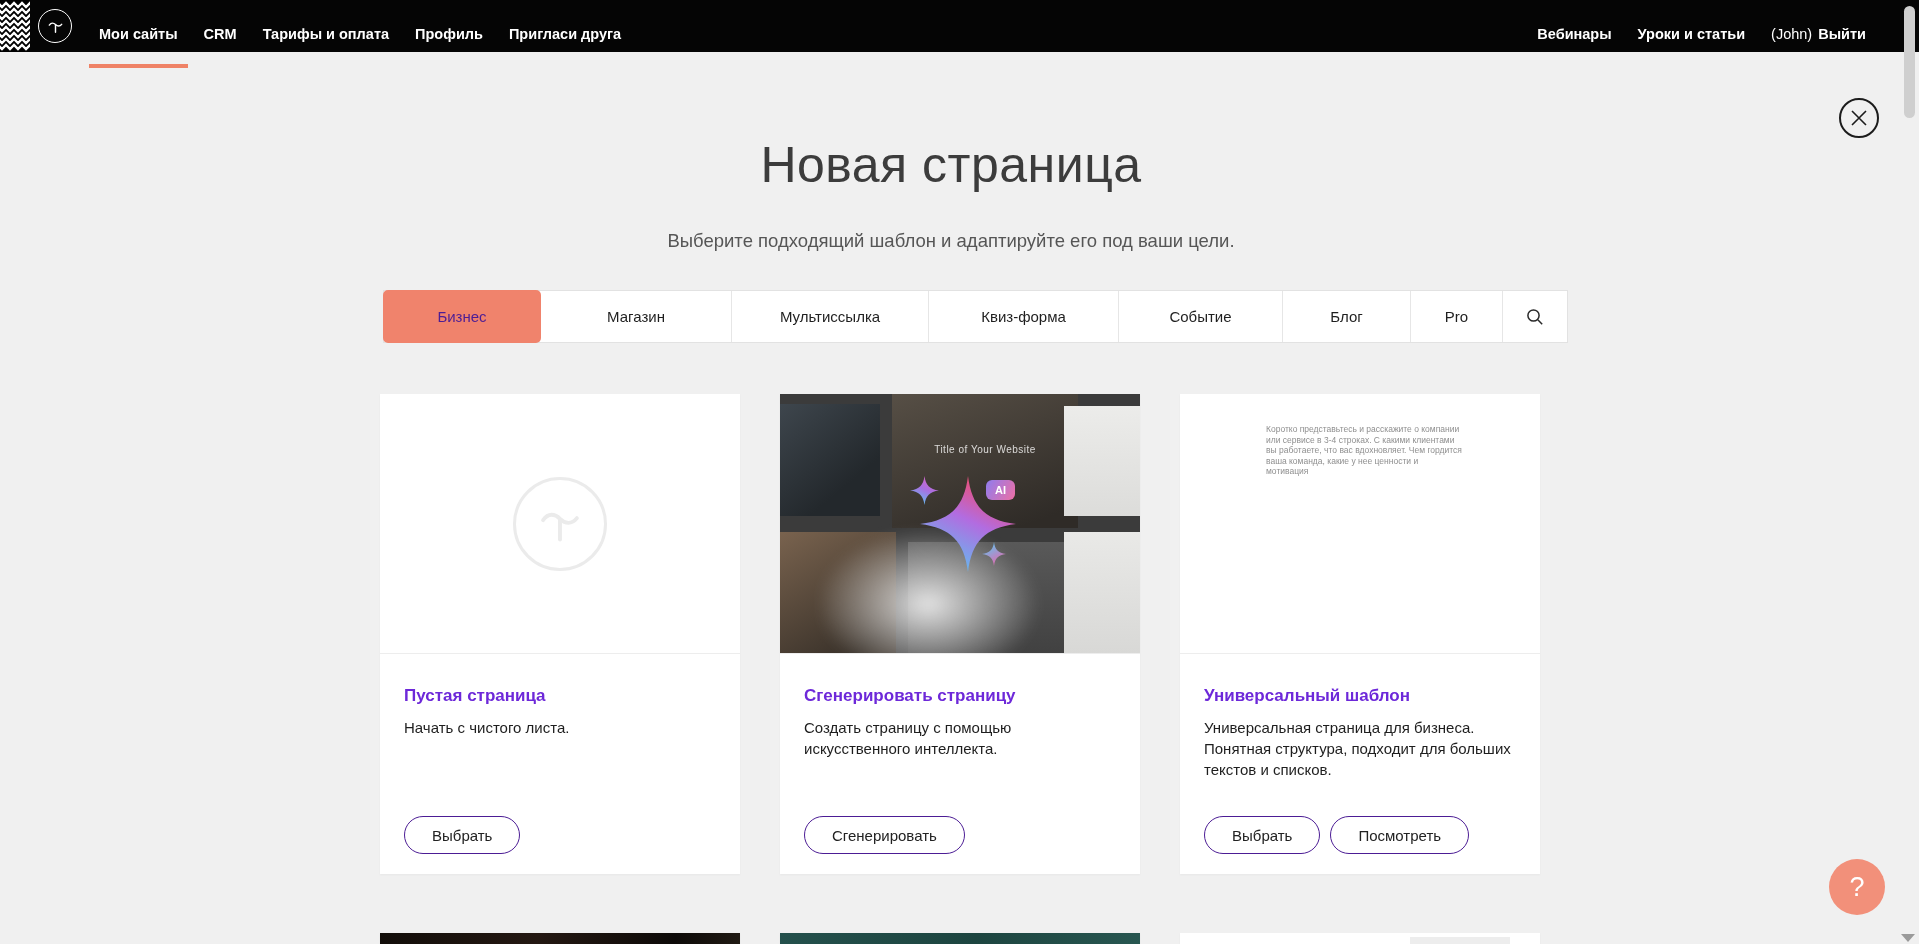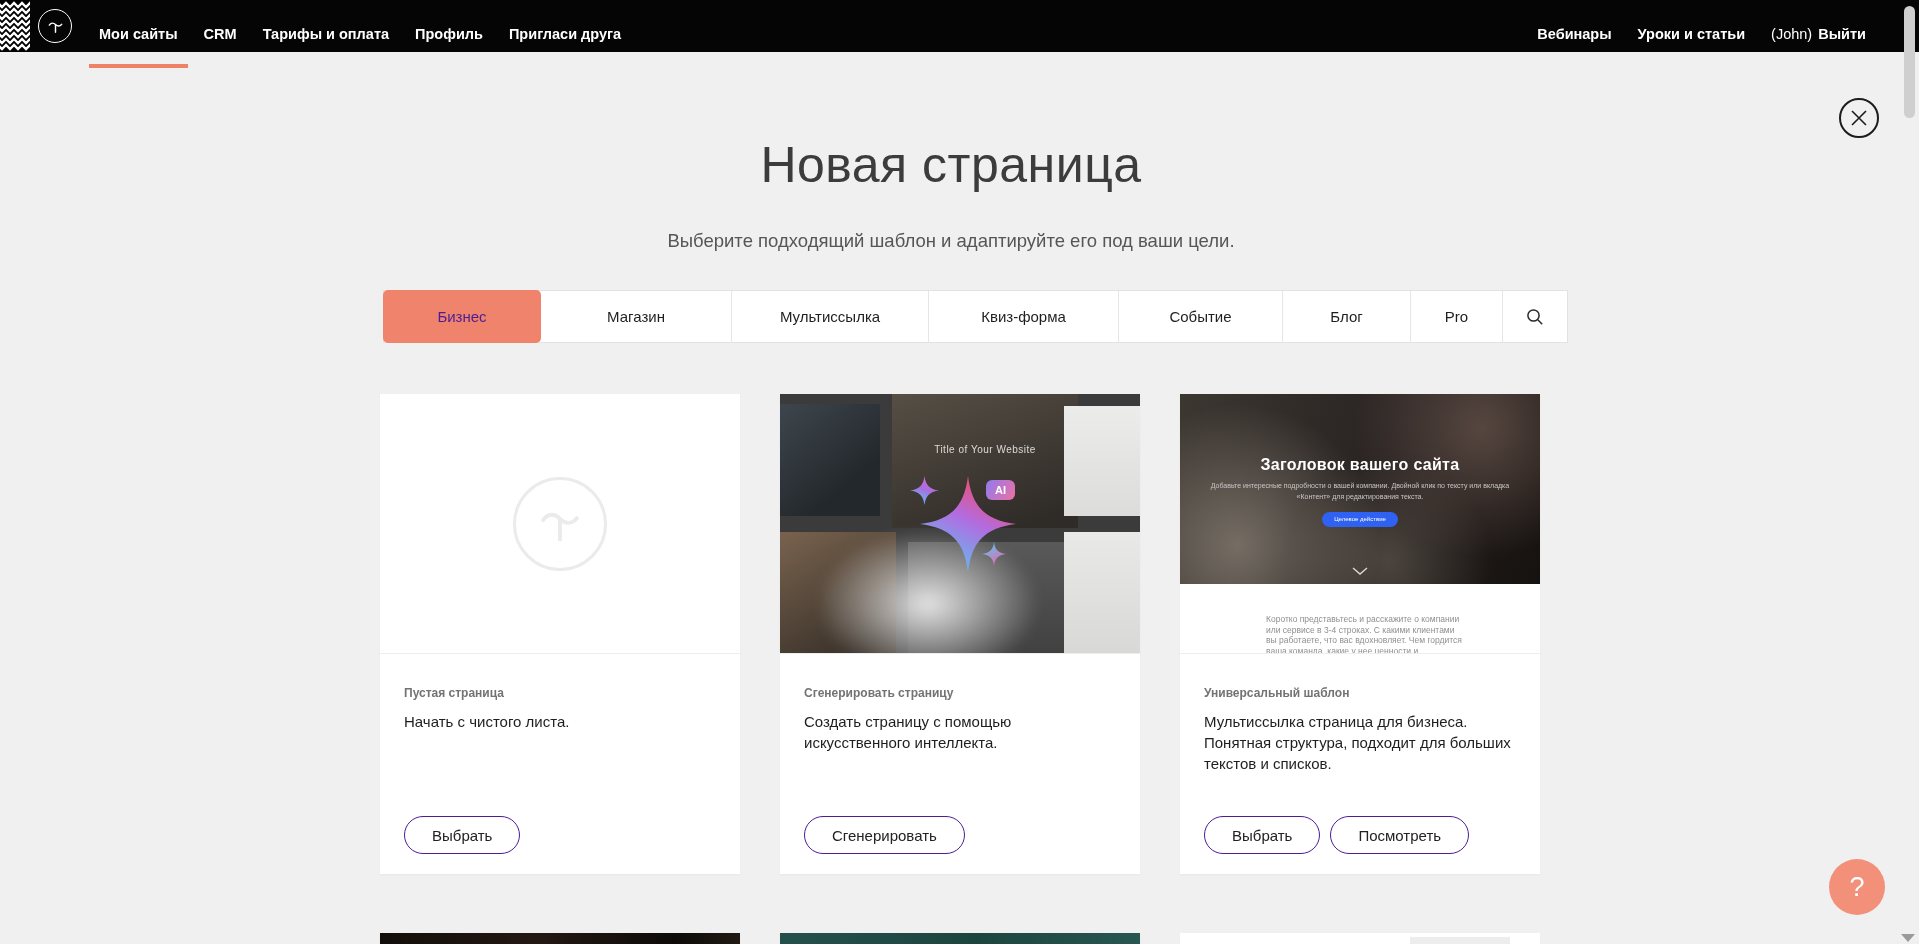--- a/index.html
+++ b/index.html
@@ -30,21 +30,21 @@
   .tab.active { background:#f0836c; color:#4c1d95; border-radius:5px; margin:-1px 0 -1px -1px; height:53px; border-right:none; }
 
   
   .cards-row { position:absolute; left:380px; width:1160px; display:flex; gap:40px; }
   .row1 { top:394px; }
   .row2 { top:933px; }
   .card { width:360px; height:480px; background:#fff; box-shadow:0 1px 2px rgba(0,0,0,0.04); position:relative; }
   .preview { width:360px; height:259px; position:relative; overflow:hidden; cursor:pointer; }
   .divider { position:absolute; top:259px; left:0; width:360px; height:1px; background:#ededed; }
   .card-info { position:absolute; top:260px; left:0; right:0; bottom:0; padding:32px 24px 0 24px; }
-  .card-title { font-size:12px; font-weight:bold; color:#737373; }
+  .card-title { font-size:17px; font-weight:bold; color:#6d28d9; }
   .card-desc { margin-top:11px; font-size:15px; color:#1e1e1e; line-height:21px; max-width:310px; }
   .card-buttons { position:absolute; left:24px; bottom:20px; display:flex; gap:10px; }
   .pill-btn { height:38px; padding:0 27px; border:1px solid #4c1d95; border-radius:19px; background:#fff; font-size:15px; color:#222; display:flex; align-items:center; cursor:pointer; font-family:inherit; }
 
   
   .blank-mark { position:absolute; top:50%; left:50%; transform:translate(-50%,-50%); width:94px; height:94px; border:3px solid #ebebeb; border-radius:50%; display:flex; align-items:center; justify-content:center; }
 
   
   .ai-preview { background:#3b3b3b; }
   .tile { position:absolute; }
@@ -253,36 +253,28 @@
       <div class="card-title">Сгенерировать страницу</div>
       <div class="card-desc">Создать страницу с помощью искусственного интеллекта.</div>
       <div class="card-buttons">
         <button class="pill-btn">Сгенерировать</button>
       </div>
     </div>
   </div>
 
   <div class="card">
     <div class="preview">
-      <div class="hero">
-        <div class="hero-title">Заголовок вашего сайта</div>
-        <div class="hero-text">Добавьте интересные подробности о вашей компании. Двойной клик по тексту или вкладка «Контент» для редактирования текста.</div>
-        <div class="hero-btn">Целевое действие</div>
-        <svg class="hero-chevron" width="16" height="8" viewBox="0 0 16 8">
-          <polyline points="1,1 8,7 15,1" stroke="#d8d8d8" stroke-width="1.4" fill="none"></polyline>
-        </svg>
-      </div>
       <div class="uni-body">
         <div class="uni-text">Коротко представьтесь и расскажите о компании или сервисе в 3-4 строках. С какими клиентами вы работаете, что вас вдохновляет. Чем гордится ваша команда, какие у нее ценности и мотивация</div>
       </div>
     </div>
     <div class="divider"></div>
     <div class="card-info">
       <div class="card-title">Универсальный шаблон</div>
-      <div class="card-desc">Мультиссылка страница для бизнеса. Понятная структура, подходит для больших текстов и списков.</div>
+      <div class="card-desc">Универсальная страница для бизнеса. Понятная структура, подходит для больших текстов и списков.</div>
       <div class="card-buttons">
         <button class="pill-btn">Выбрать</button>
         <button class="pill-btn">Посмотреть</button>
       </div>
     </div>
   </div>
 </div>
 
 <div class="cards-row row2">
   <div class="card">

